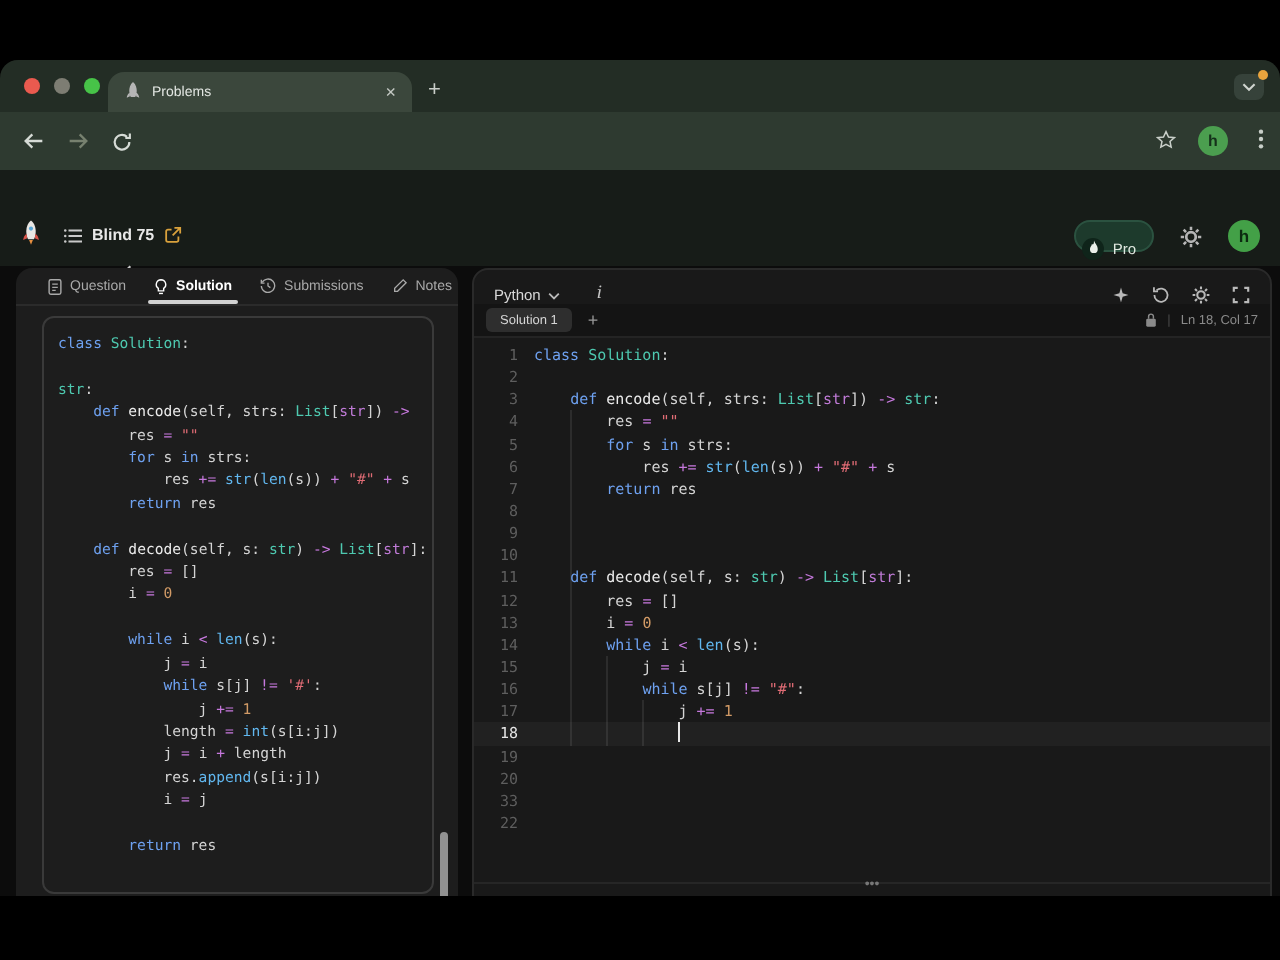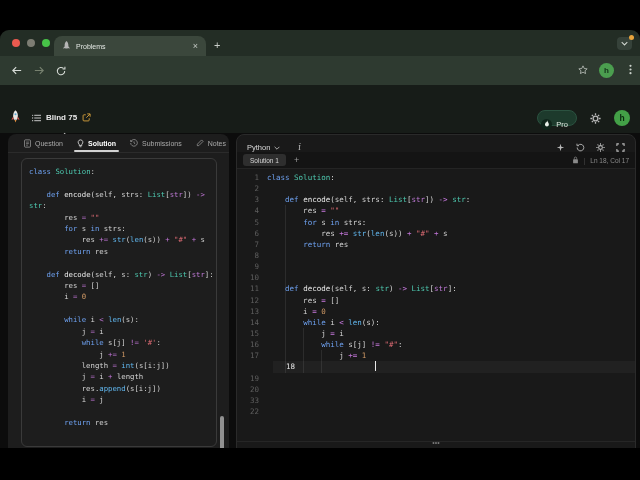--- a/index.html
+++ b/index.html
@@ -62,21 +62,21 @@
   .lang{display:flex;align-items:center;gap:4px;font-size:7.5px;color:#d9d9d9;}
   .ed-info{font-family:"DejaVu Serif","Liberation Serif",serif;font-style:italic;font-size:8.5px;color:#c6c6c6;margin-left:18px;}
   .ed-ticons{margin-left:auto;display:flex;align-items:center;gap:11px;color:#b9b9b9;}
   .ed-tabbar{position:absolute;left:0;top:17px;width:100%;height:17px;background:#141414;border-bottom:1px solid #242424;display:flex;align-items:center;padding:0 6px;}
   .ed-tab{background:#2e2e2e;border-radius:3px;color:#d6d6d6;font-size:6.5px;padding:2.5px 7px;}
   .ed-addtab{color:#999;font-size:9px;margin-left:8px;}
   .ed-status{margin-left:auto;display:flex;align-items:center;gap:5px;color:#8a8a8a;font-size:6.5px;}
   .ed-status .sep{color:#4a4a4a;}
   .ed-body{position:absolute;left:0;top:34px;width:100%;height:272px;padding-top:3px;}
   .ed-row{display:flex;height:11.15px;align-items:center;position:relative;}
-  .ed-row.active{background:rgba(255,255,255,0.035);margin-left:36px;}
+  .ed-row.active{background:rgba(255,255,255,0.035);}
   .ed-num{width:22px;text-align:right;font-family:"DejaVu Sans Mono","Liberation Mono",monospace;font-size:7.5px;color:#5e5e5e;flex:none;}
   .ed-row.active .ed-num{color:#e6e6e6;}
   .ed-code{font-family:"DejaVu Sans Mono","Liberation Mono",monospace;font-size:7.5px;white-space:pre;margin-left:8px;position:relative;color:#d4d4d4;}
   .cursor{position:absolute;top:-1px;width:1px;height:10px;background:#e8e8e8;}
   .guide{position:absolute;width:1px;background:#2c2c2c;}
   .ed-divider{position:absolute;left:0;top:306px;width:100%;height:3px;border-top:1px solid #262626;display:flex;justify-content:center;}
   .ed-divider .grip{width:14px;height:3px;color:#777;font-size:7px;line-height:2px;text-align:center;}
   .consolebar{position:absolute;left:0;top:309px;width:100%;height:24px;display:flex;align-items:center;padding:0 10px;}
 
   
@@ -257,22 +257,22 @@
                 <path d="M8.4 1.4l2.2 2.2L4.2 10H2V7.8z" fill="none" stroke="currentColor" stroke-width="1"></path>
               </svg>
           </span>
           <span>Notes</span>
         </div>
       </div>
       <div class="lp-card">
         <div id="left-code">
             <div class="lc-line"><span class="tk-kw">class</span><span class="tk-pl"> </span><span class="tk-ty">Solution</span><span class="tk-pl">:</span></div>
             <div class="lc-line">&nbsp;</div>
+            <div class="lc-line"><span class="tk-ty">str</span><span class="tk-pl">:</span></div>
             <div class="lc-line"><span class="tk-pl">    </span><span class="tk-kw">def</span><span class="tk-pl"> </span><span class="tk-fn">encode</span><span class="tk-pl">(self, strs: </span><span class="tk-ty">List</span><span class="tk-pl">[</span><span class="tk-tp">str</span><span class="tk-pl">]) </span><span class="tk-op">-&gt;</span></div>
-            <div class="lc-line"><span class="tk-ty">str</span><span class="tk-pl">:</span></div>
             <div class="lc-line"><span class="tk-pl">        res </span><span class="tk-op">=</span><span class="tk-pl"> </span><span class="tk-st">""</span></div>
             <div class="lc-line"><span class="tk-pl">        </span><span class="tk-kw">for</span><span class="tk-pl"> s </span><span class="tk-kw">in</span><span class="tk-pl"> strs:</span></div>
             <div class="lc-line"><span class="tk-pl">            res </span><span class="tk-op">+=</span><span class="tk-pl"> </span><span class="tk-ca">str</span><span class="tk-pl">(</span><span class="tk-ca">len</span><span class="tk-pl">(s)) </span><span class="tk-op">+</span><span class="tk-pl"> </span><span class="tk-st">"#"</span><span class="tk-pl"> </span><span class="tk-op">+</span><span class="tk-pl"> s</span></div>
             <div class="lc-line"><span class="tk-pl">        </span><span class="tk-kw">return</span><span class="tk-pl"> res</span></div>
             <div class="lc-line">&nbsp;</div>
             <div class="lc-line"><span class="tk-pl">    </span><span class="tk-kw">def</span><span class="tk-pl"> </span><span class="tk-fn">decode</span><span class="tk-pl">(self, s: </span><span class="tk-ty">str</span><span class="tk-pl">) </span><span class="tk-op">-&gt;</span><span class="tk-pl"> </span><span class="tk-ty">List</span><span class="tk-pl">[</span><span class="tk-tp">str</span><span class="tk-pl">]:</span></div>
             <div class="lc-line"><span class="tk-pl">        res </span><span class="tk-op">=</span><span class="tk-pl"> []</span></div>
             <div class="lc-line"><span class="tk-pl">        i </span><span class="tk-op">=</span><span class="tk-pl"> </span><span class="tk-nu">0</span></div>
             <div class="lc-line">&nbsp;</div>
             <div class="lc-line"><span class="tk-pl">        </span><span class="tk-kw">while</span><span class="tk-pl"> i </span><span class="tk-op">&lt;</span><span class="tk-pl"> </span><span class="tk-ca">len</span><span class="tk-pl">(s):</span></div>

